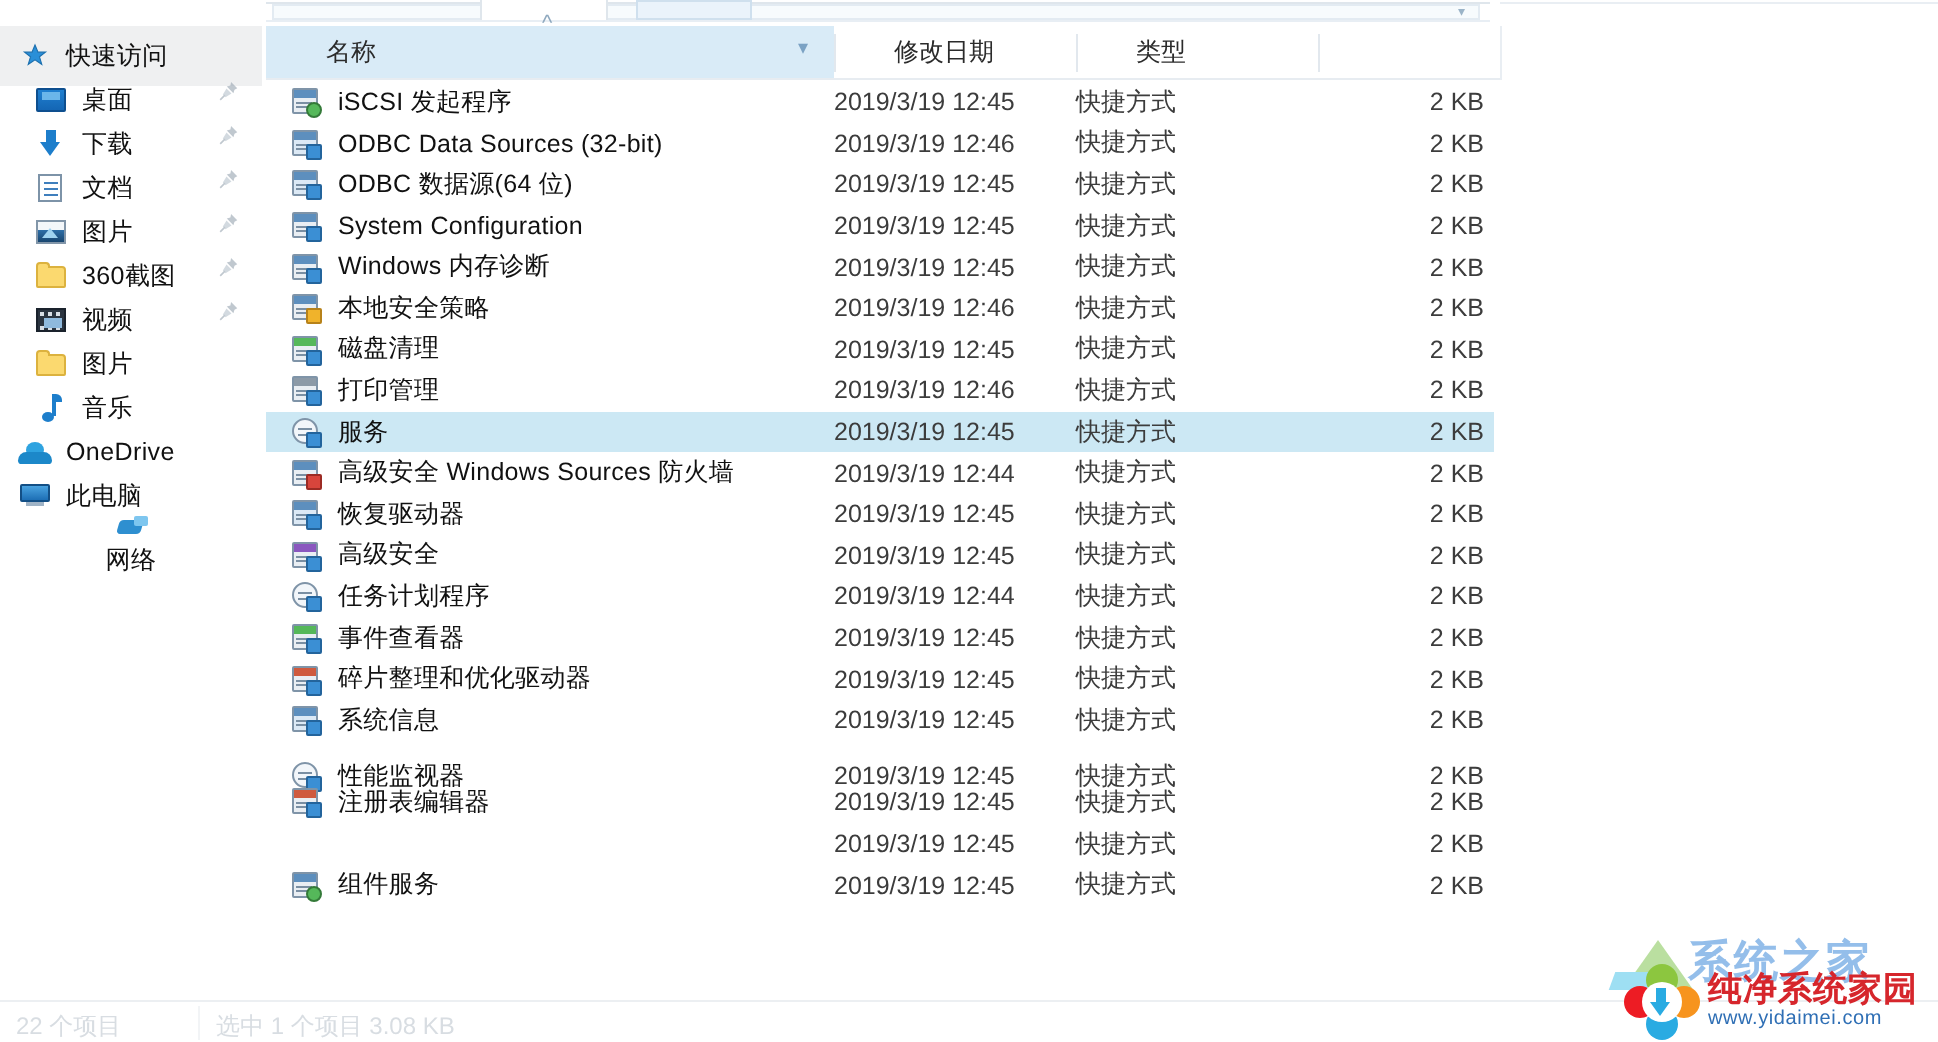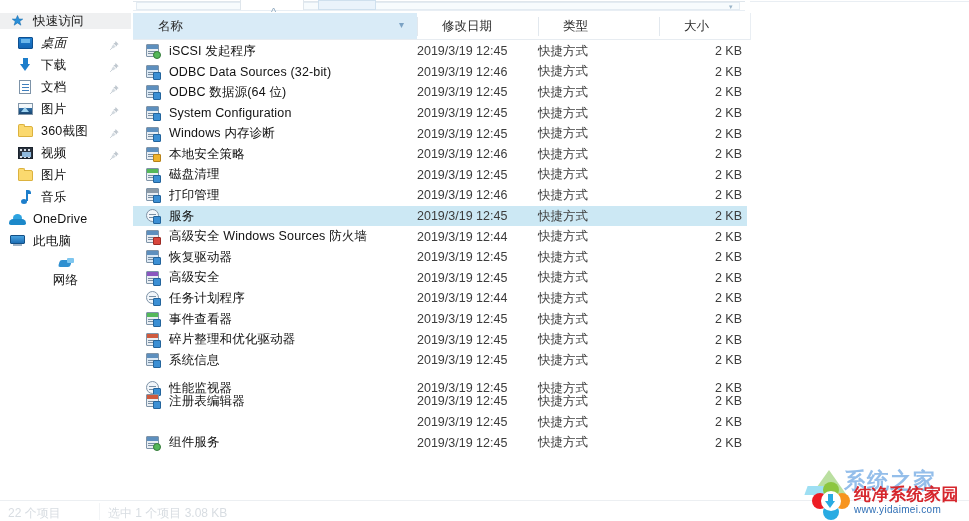--- a/index.html
+++ b/index.html
@@ -15,21 +15,21 @@
   .top-strip .ln{position:absolute;left:133px;top:1px;width:612px;height:1px;background:#dfe6ec;}
   .top-strip .ln2{position:absolute;left:133px;top:10px;width:612px;height:1px;background:#e8eef4;}
   .top-strip .box{position:absolute;left:136px;top:2px;width:604px;height:8px;background:#f7fbfd;border:1px solid #e3ebf2;box-sizing:border-box;}
   .top-strip .tab{position:absolute;left:240px;top:0px;width:62px;height:10px;background:#ffffff;border-left:1px solid #dfe6ec;border-right:1px solid #dfe6ec;}
   .top-strip .tab2{position:absolute;left:318px;top:0px;width:58px;height:10px;background:#eaf3fb;border:1px solid #cfe0ee;box-sizing:border-box;}
   .top-strip .rt{position:absolute;left:750px;top:1px;width:219px;height:1px;background:#e9eef3;}
   .top-strip .caretd{position:absolute;left:729px;top:3px;color:#9bb4c8;font-size:7px;line-height:7px;}
 
   
   .sidebar{position:absolute;left:0;top:13px;width:131px;height:487px;background:#ffffff;}
-  .nav-item{position:absolute;left:0;width:131px;height:16px;display:flex;align-items:center;box-sizing:border-box;}
+  .nav-item{position:absolute;left:0;width:131px;height:30px;display:flex;align-items:center;box-sizing:border-box;}
   .nav-item .ico{width:17px;height:17px;margin-left:9px;margin-right:7px;position:relative;flex:0 0 auto;}
   .nav-item .lbl{font-size:12.5px;color:#111;white-space:nowrap;letter-spacing:.2px;}
   .nav-item .pin{position:absolute;right:11px;top:5px;width:11px;height:11px;opacity:.62;}
   .nav-item.header{background:#eff0f1;}
   .nav-item.indent .ico{margin-left:17px;}
 
   
   .ic-star{position:absolute;left:1px;top:1px;width:15px;height:15px;}
   .ic-desktop{position:absolute;left:1px;top:2px;width:15px;height:12px;background:linear-gradient(#1f7fd0,#1466b4);border:1px solid #0e4f8f;border-radius:1px;box-sizing:border-box;}
   .ic-desktop:after{content:"";position:absolute;left:2px;top:1px;right:2px;height:4px;background:#6bb6ea;}
@@ -60,21 +60,21 @@
   .ic-net{position:absolute;left:1px;top:3px;width:15px;height:11px;}
   .ic-net .g{position:absolute;left:0;top:2px;width:12px;height:7px;background:#2e8fd0;border-radius:2px;transform:skewX(-16deg);}
   .ic-net .a{position:absolute;left:8px;top:0px;width:7px;height:5px;background:#7ec6ef;border-radius:1px;}
 
   
   .pane{position:absolute;left:131px;top:13px;width:838px;height:487px;background:#ffffff;}
   .vsep{position:absolute;left:0px;top:0px;width:1px;height:487px;background:#ffffff;}
 
   .colhead{position:absolute;left:2px;top:0px;width:836px;height:27px;}
   .colhead .cell{position:absolute;top:0;height:27px;display:flex;align-items:center;font-size:12.5px;color:#2b2b2b;box-sizing:border-box;}
-  .colhead .cell .ct{padding-left:25px;}
+  .colhead .cell .ct{padding-left:13px;margin-left:17px;}
   .colhead .c-name{left:0px;width:284px;background:#d9ebf7;}
   .colhead .c-date{left:284px;width:121px;}
   .colhead .c-type{left:405px;width:121px;}
   .colhead .c-size{left:526px;width:88px;}
   .colhead .divider{position:absolute;top:4px;width:1px;height:19px;background:#e2e8ee;}
   .colhead .sortcaret{position:absolute;left:138px;top:-6px;font-size:11px;color:#8fa9bf;line-height:11px;}
   .colhead .chev{position:absolute;left:266px;top:7px;font-size:10px;color:#7ba2c4;line-height:10px;}
   .colhead .underline{position:absolute;left:0px;top:26px;width:617px;height:1px;background:#e7ecf1;}
   .colhead .rightrule{position:absolute;left:617px;top:0px;width:1px;height:27px;background:#e9eef3;}
 
@@ -150,21 +150,21 @@
   <div class="sidebar">
     <div id="nav-list">
         <div class="nav-item header" style="top: 0px;">
           <span class="ico">
             <svg class="ic-star" viewBox="0 0 16 16">
               <path d="M8 1.6 L9.6 5.4 L13.6 5.4 L10.4 7.9 L11.6 11.9 L8 9.5 L4.4 11.9 L5.6 7.9 L2.4 5.4 L6.4 5.4 Z" fill="#2a8fd8" stroke="#1b6fae" stroke-width=".6"></path>
             </svg>
           </span>
           <span class="lbl">快速访问</span>
         </div>
-        <div class="nav-item indent" style="top: 22px; font-style: italic;">
+        <div class="nav-item indent" style="top: 22px;">
           <span class="ico">
             <span class="ic-desktop"></span>
           </span>
           <span class="lbl">桌面</span>
           <svg class="pin" viewBox="0 0 16 16">
             <path d="M9.5 1.5 L14 6 L12 7 L11.2 9.6 L6.4 4.8 L9 4 Z" fill="#9aa7b3"></path>
             <path d="M6.2 6.2 L9.8 9.8 L5.5 12.5 L3.5 10.5 Z" fill="#b9c4ce"></path>
             <path d="M5 11 L1.6 14.4" stroke="#9aa7b3" stroke-width="1.2" fill="none"></path>
           </svg>
         </div>
@@ -295,23 +295,20 @@
       </div>
       <div class="divider" style="left:284px"></div>
       <div class="cell c-date">
         <span class="ct">修改日期</span>
       </div>
       <div class="divider" style="left:405px"></div>
       <div class="cell c-type">
         <span class="ct">类型</span>
       </div>
       <div class="divider" style="left:526px"></div>
-      <div class="cell c-size">
-        <span class="ct">大小</span>
-      </div>
       <div class="underline"></div>
       <div class="rightrule"></div>
     </div>
 
     <div class="rows" id="rows">
         <div class="row" style="top: 0px;">
           <span class="name">
             <span class="fico">
               <span class="mmc green">
                 <i class="body"></i>

